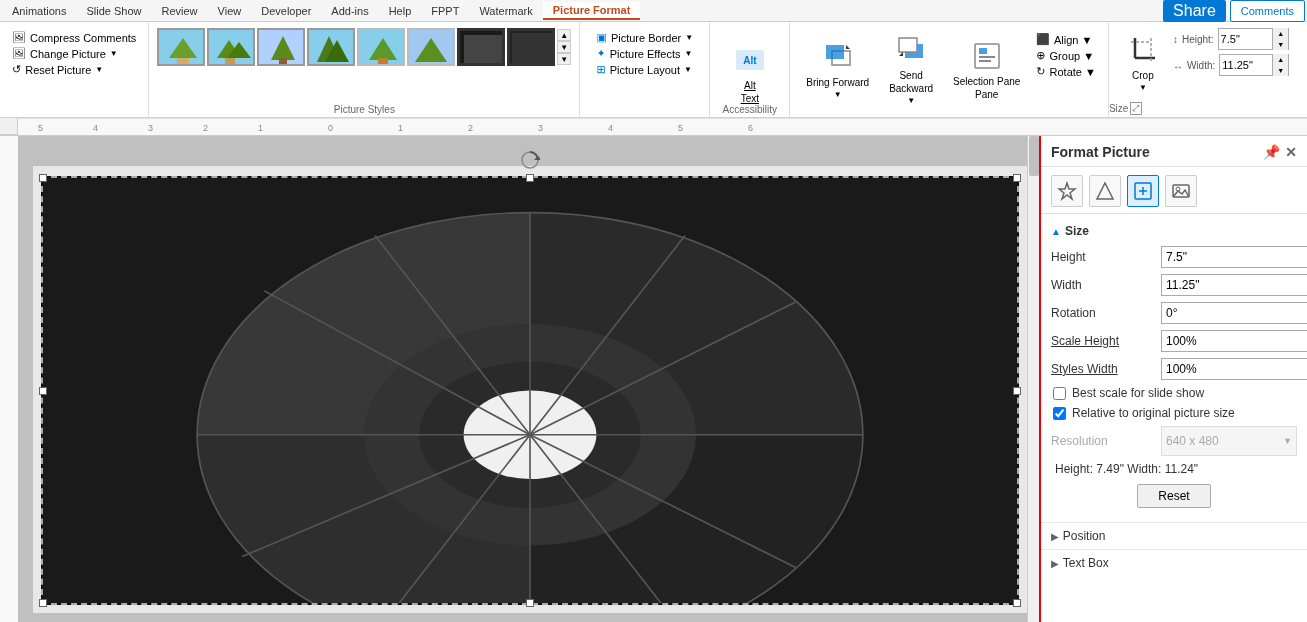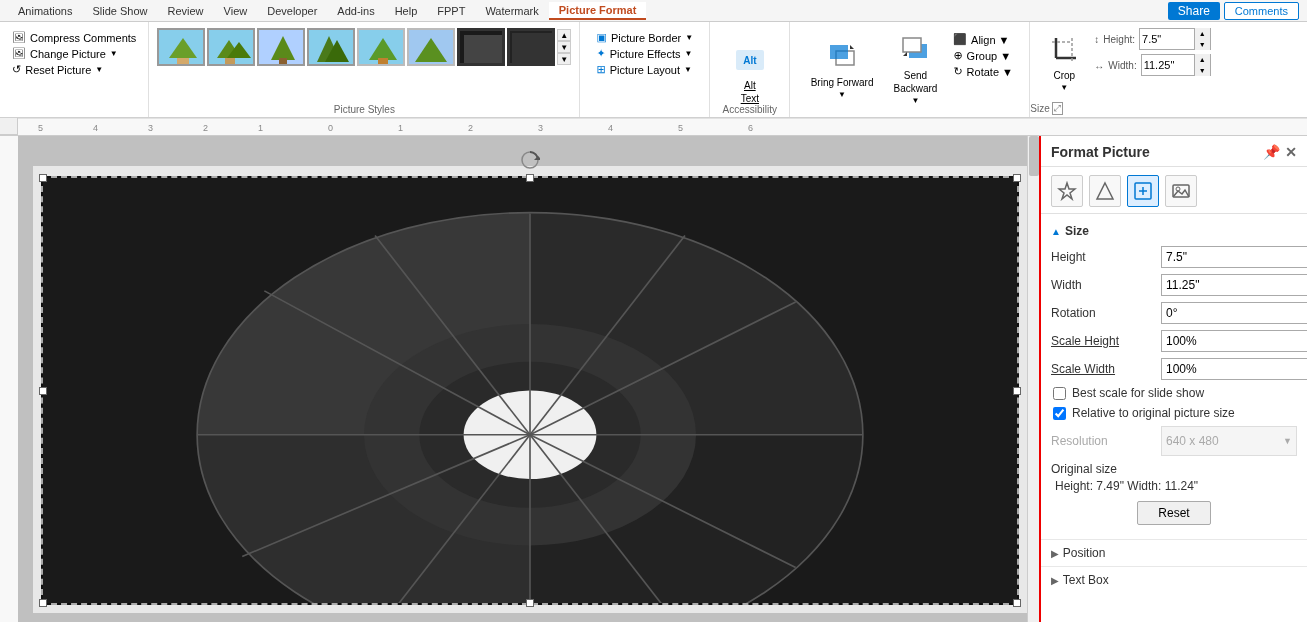--- a/index.html
+++ b/index.html
@@ -2,25 +2,25 @@
 <html><head>
   <meta charset="utf-8">
   <style>
     * { box-sizing: border-box; margin: 0; padding: 0; }
     body { font-family: 'Segoe UI', Arial, sans-serif; font-size: 12px; background: #f0f0f0; overflow: hidden; }
 
     
     .ribbon { background: #fff; border-bottom: 1px solid #d0d0d0; }
 
     
-    .tab-bar { display: flex; align-items: center; background: #f5f5f5; border-bottom: 1px solid #ccc; height: 22px; padding: 0 8px; }
+    .tab-bar { display: flex; align-items: center; background: #f5f5f5; border-bottom: 1px solid #ccc; height: 22px; padding: 0 2px; }
     .tab-item { padding: 2px 10px; font-size: 11px; color: #333; cursor: pointer; }
     .tab-item.active { background: #fff; color: #c14b1f; font-weight: 600; border-bottom: 2px solid #c14b1f; }
     .tab-right { margin-left: auto; display: flex; gap: 4px; }
-    .share-btn { background: #0078d4; color: #fff; border: none; padding: 2px 10px; font-size: 12px; cursor: pointer; border-radius: 2px; }
+    .share-btn { background: #0078d4; color: #fff; border: none; padding: 2px 10px; font-size: 16px; cursor: pointer; border-radius: 2px; }
     .comments-btn { background: #fff; color: #0078d4; border: 1px solid #0078d4; padding: 2px 10px; font-size: 11px; cursor: pointer; border-radius: 2px; }
     .toolbar-section { display: flex; flex-direction: column; align-items: center; border-right: 1px solid #e0e0e0; padding: 0 8px; position: relative; }
     .toolbar-section:last-child { border-right: none; }
     .section-label { font-size: 10px; color: #666; position: absolute; bottom: 2px; left: 0; right: 0; text-align: center; }
     .style-thumb { width: 48px; height: 38px; border: 2px solid #ccc; cursor: pointer; overflow: hidden; }
     .style-thumb.selected { border-color: #c14b1f; border-width: 2px; }
     .strip-arrows { display: flex; flex-direction: column; }
     .strip-arrow { width: 14px; height: 12px; background: #f0f0f0; border: 1px solid #ccc; cursor: pointer; font-size: 8px; display: flex; align-items: center; justify-content: center; }
 
     
@@ -218,20 +218,32 @@
           <div class="large-icon">
             <svg width="32" height="32" viewBox="0 0 32 32">
                 <rect x="10" y="10" width="18" height="14" fill="#0078d4" opacity="0.7"></rect>
                 <rect x="4" y="4" width="18" height="14" fill="#fff" stroke="#888" stroke-width="1.5"></rect>
                 <polygon points="8,18 4,22 8,22" fill="#333"></polygon>
               </svg>
           </div>
           <span>Send</span>
           <span>Backward</span>
           <span style="font-size:8px;">▼</span>
+        </div>
+        <div class="large-tool" style="font-size:10px;">
+          <div class="large-icon">
+            <svg width="32" height="32" viewBox="0 0 32 32">
+                <rect x="4" y="4" width="24" height="24" rx="1" fill="none" stroke="#888" stroke-width="1.5"></rect>
+                <rect x="8" y="8" width="8" height="6" fill="#0078d4" opacity="0.7"></rect>
+                <rect x="8" y="16" width="16" height="2" fill="#888"></rect>
+                <rect x="8" y="20" width="12" height="2" fill="#888"></rect>
+              </svg>
+          </div>
+          <span>Selection Pane</span>
+          <span>Pane</span>
         </div>
 
         <div class="v-tools" style="margin-top:4px;">
           <div class="v-tool">
             <span>⬛</span>
             <span>Align ▼</span>
           </div>
           <div class="v-tool">
             <span>⊕</span>
             <span>Group ▼</span>
@@ -457,21 +469,21 @@
 
         <div class="prop-row">
           <span class="prop-label" style="text-decoration:underline;">Scale Height</span>
           <div class="prop-input-spin">
             <input type="text" value="100%" style="flex: 1 1 0%; border: none; outline: none; font-size: 12px; padding: 0px 4px;">
 
           </div>
         </div>
 
         <div class="prop-row">
-          <span class="prop-label" style="text-decoration:underline;">Scale Width</span>
+          <span class="prop-label" style="text-decoration:underline;">Styles Width</span>
           <div class="prop-input-spin">
             <input type="text" value="100%" style="flex: 1 1 0%; border: none; outline: none; font-size: 12px; padding: 0px 4px;">
 
           </div>
         </div>
 
 
         <div class="checkbox-row">
           <input type="checkbox" id="best-scale" style="">
           <label for="best-scale" class="checkbox-label">Best scale for slide show</label>
@@ -484,21 +496,20 @@
 
         <div class="prop-row prop-row-disabled">
           <span class="prop-label" style="color:#aaa;">Resolution</span>
           <div style="flex:1; height:30px; border:1px solid #ddd; display:flex; align-items:center; justify-content:space-between; padding:0 4px; background:#f5f5f5; color:#aaa; font-size:12px;">
             <span>640 x 480</span>
             <span style="font-size:9px;">▼</span>
           </div>
         </div>
 
         <div style="margin-top:6px; margin-bottom:8px;">
-          <div style="font-size:12px; color:#333; margin-bottom:3px; font-weight:500;">Original size</div>
           <div style="font-size:12px; color:#333; padding-left:4px;">
             <span>Height: </span>
             <span>7.49"</span>
             <span> Width: </span>
             <span>11.24"</span>
           </div>
         </div>
 
         <div style="text-align:center;">
           <button class="reset-btn">Reset</button>

